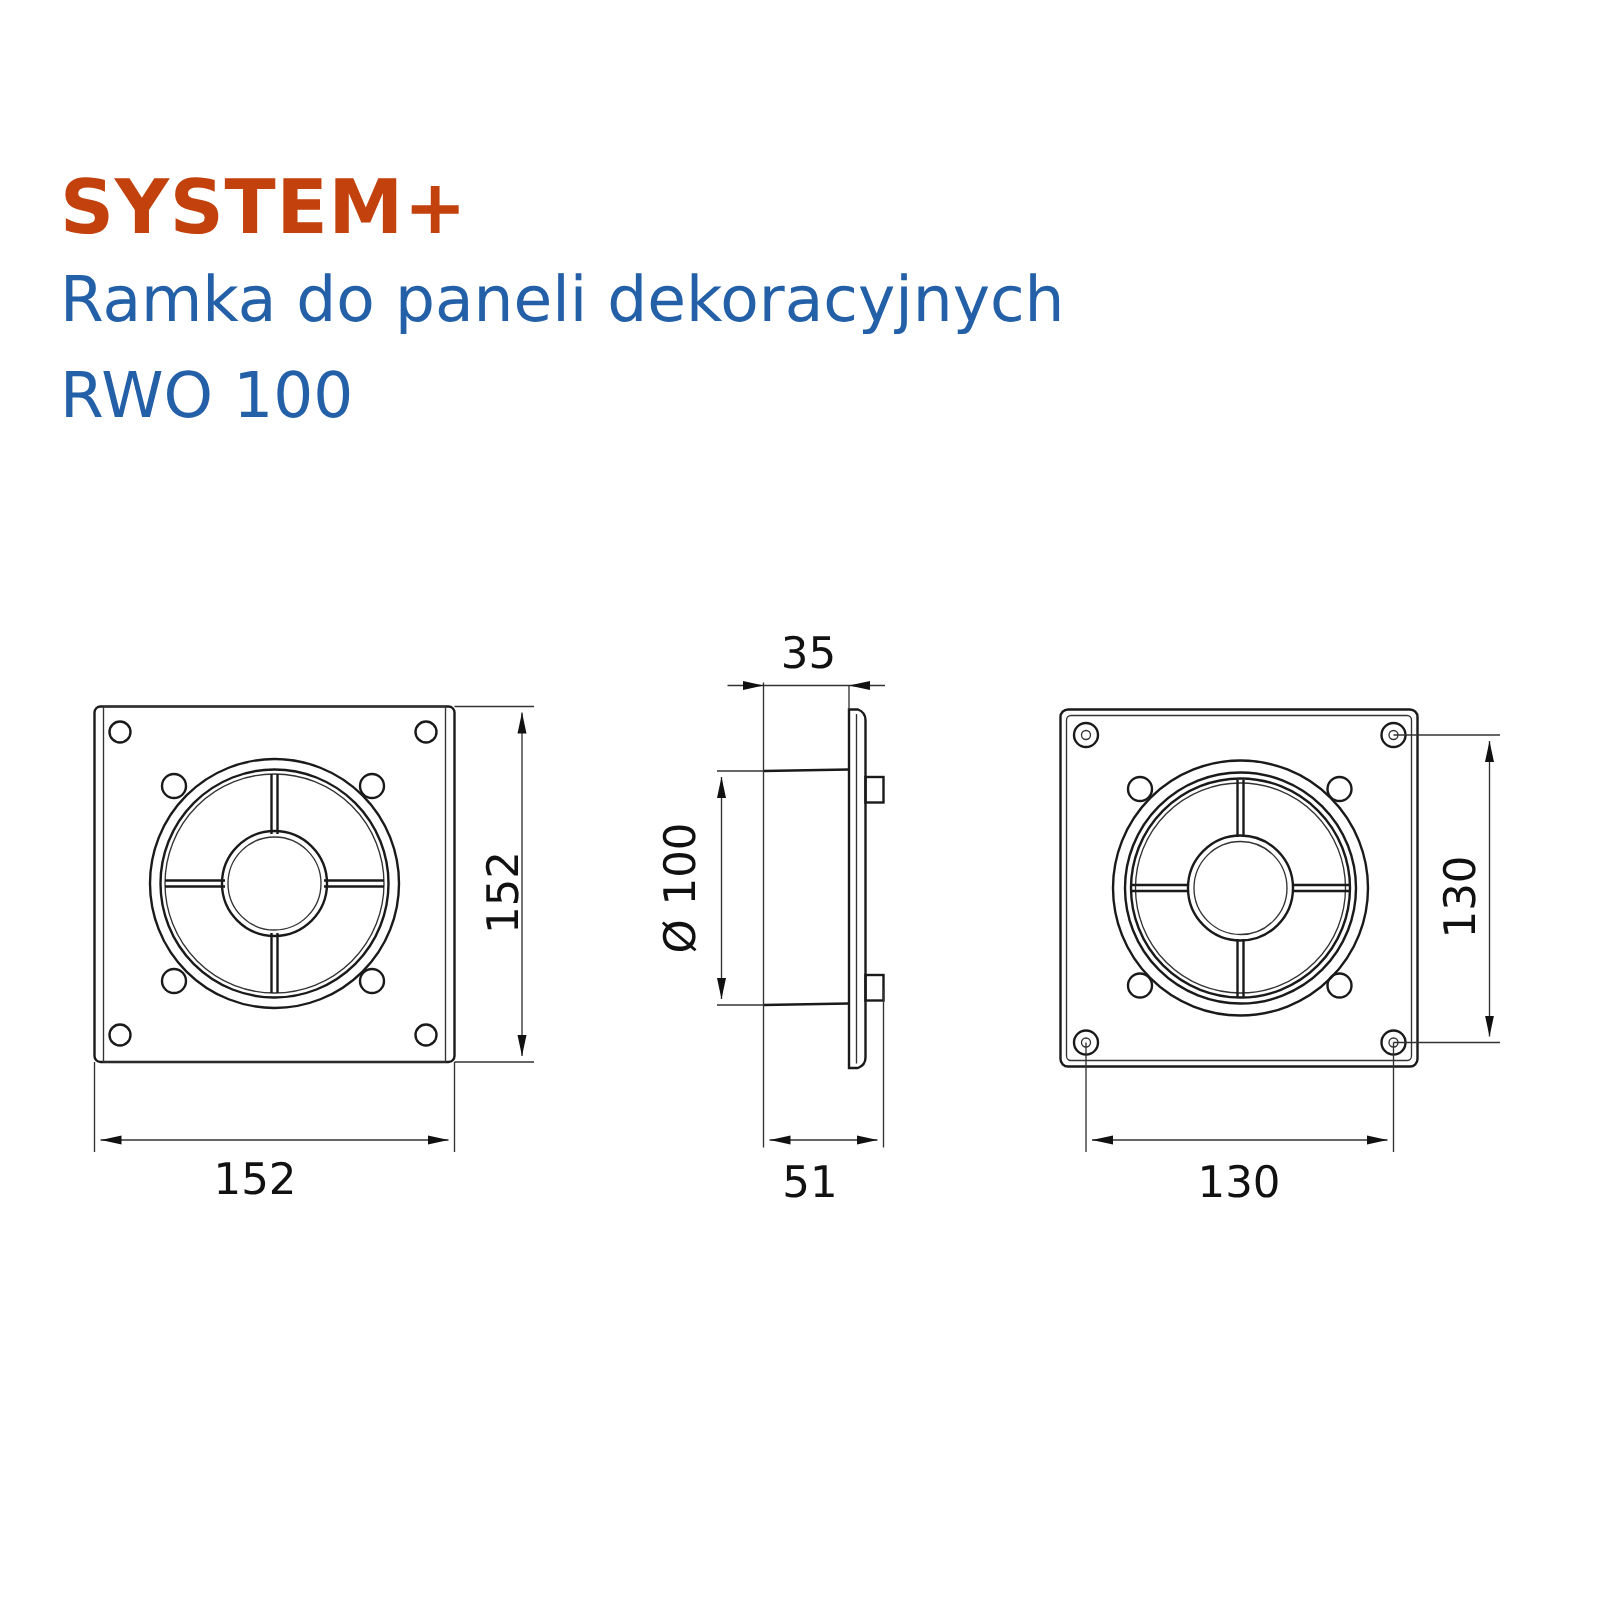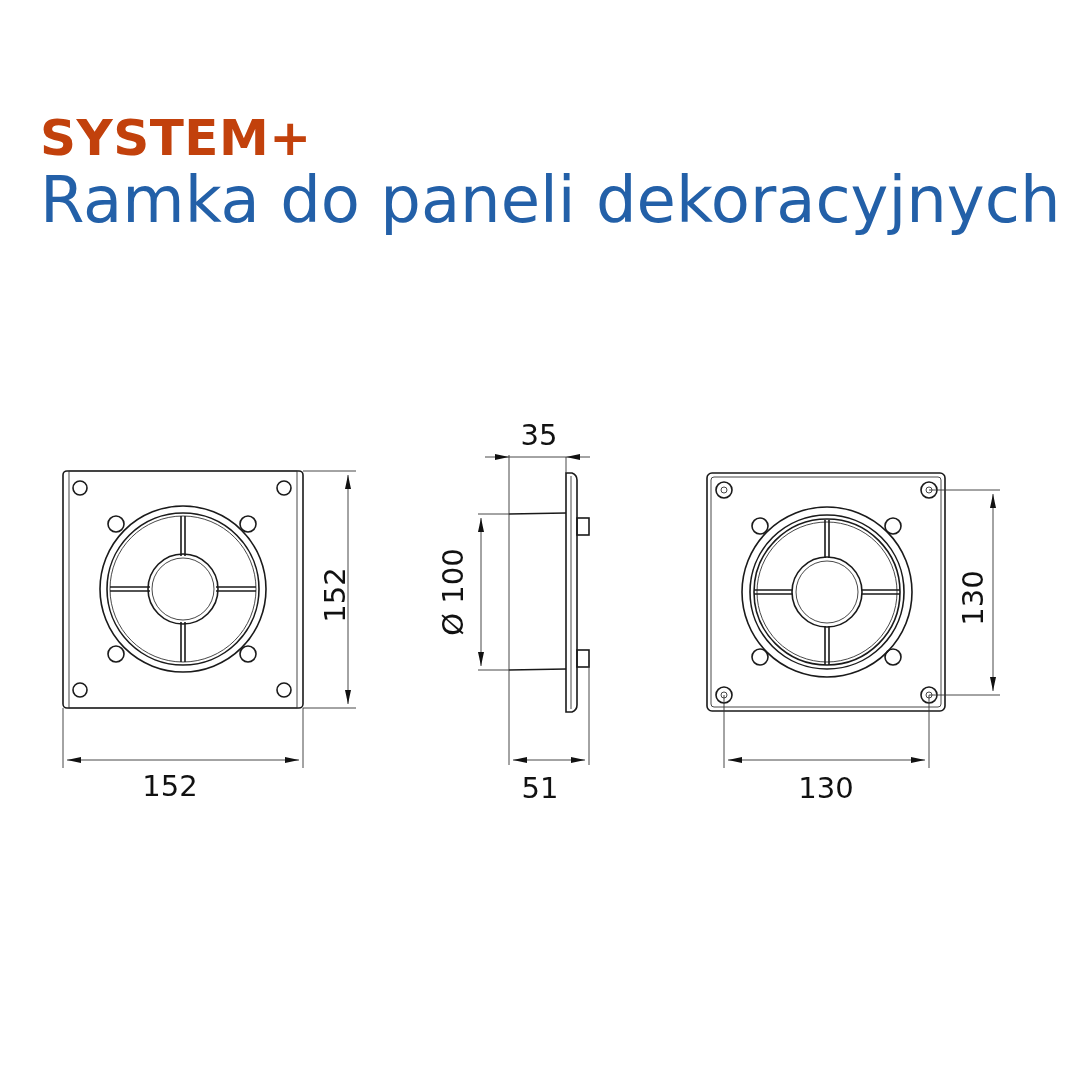--- a/index.html
+++ b/index.html
@@ -1,30 +1,31 @@
 <!DOCTYPE html>
 <html><head>
   <meta charset="utf-8">
   <style>
     html, body { margin:0; padding:0; background:#ffffff; }
     body { width:1080px; height:1080px; position:relative; overflow:hidden; font-family:"DejaVu Sans", sans-serif; }
     .title-block { position:absolute; left:40px; top:108px; color:#1f5aa6; }
     .brand { font-family:"DejaVu Sans", sans-serif; font-weight:bold; font-size:50px; line-height:60px; letter-spacing:0.5px; margin:0; color:#c2410c; }
-    .subtitle { font-family:"DejaVu Sans", sans-serif; font-size:64px; line-height:64px; margin:0; color:#2360a8; font-weight:normal; }
+    .subtitle { font-family:"DejaVu Sans", sans-serif; font-size:42px; line-height:64px; margin:0; color:#2360a8; font-weight:normal; }
     .drawing { position:absolute; left:0; top:0; width:1080px; height:1080px; }
     .dim-text { font-family:"DejaVu Sans", sans-serif; font-size:29px; fill:#111; }
     .ln { stroke:#1a1a1a; fill:none; stroke-width:1.6; }
     .thin { stroke:#333; fill:none; stroke-width:0.9; }
   </style>
 </head>
 <body>
 
 <div class="title-block">
   <h1 class="brand">SYSTEM+</h1>
   <h2 class="subtitle">Ramka do paneli dekoracyjnych</h2>
+  <h2 class="subtitle">RWO 100</h2>
 </div>
 
 <svg class="drawing" viewBox="0 0 1080 1080" xmlns="http://www.w3.org/2000/svg">
   <defs>
     <marker id="arr" markerWidth="14" markerHeight="8" refX="14" refY="4" orient="auto-start-reverse" markerUnits="userSpaceOnUse">
       <path d="M0,1 L14,4 L0,7 Z" fill="#111"></path>
     </marker>
   </defs>
 
   <g>

